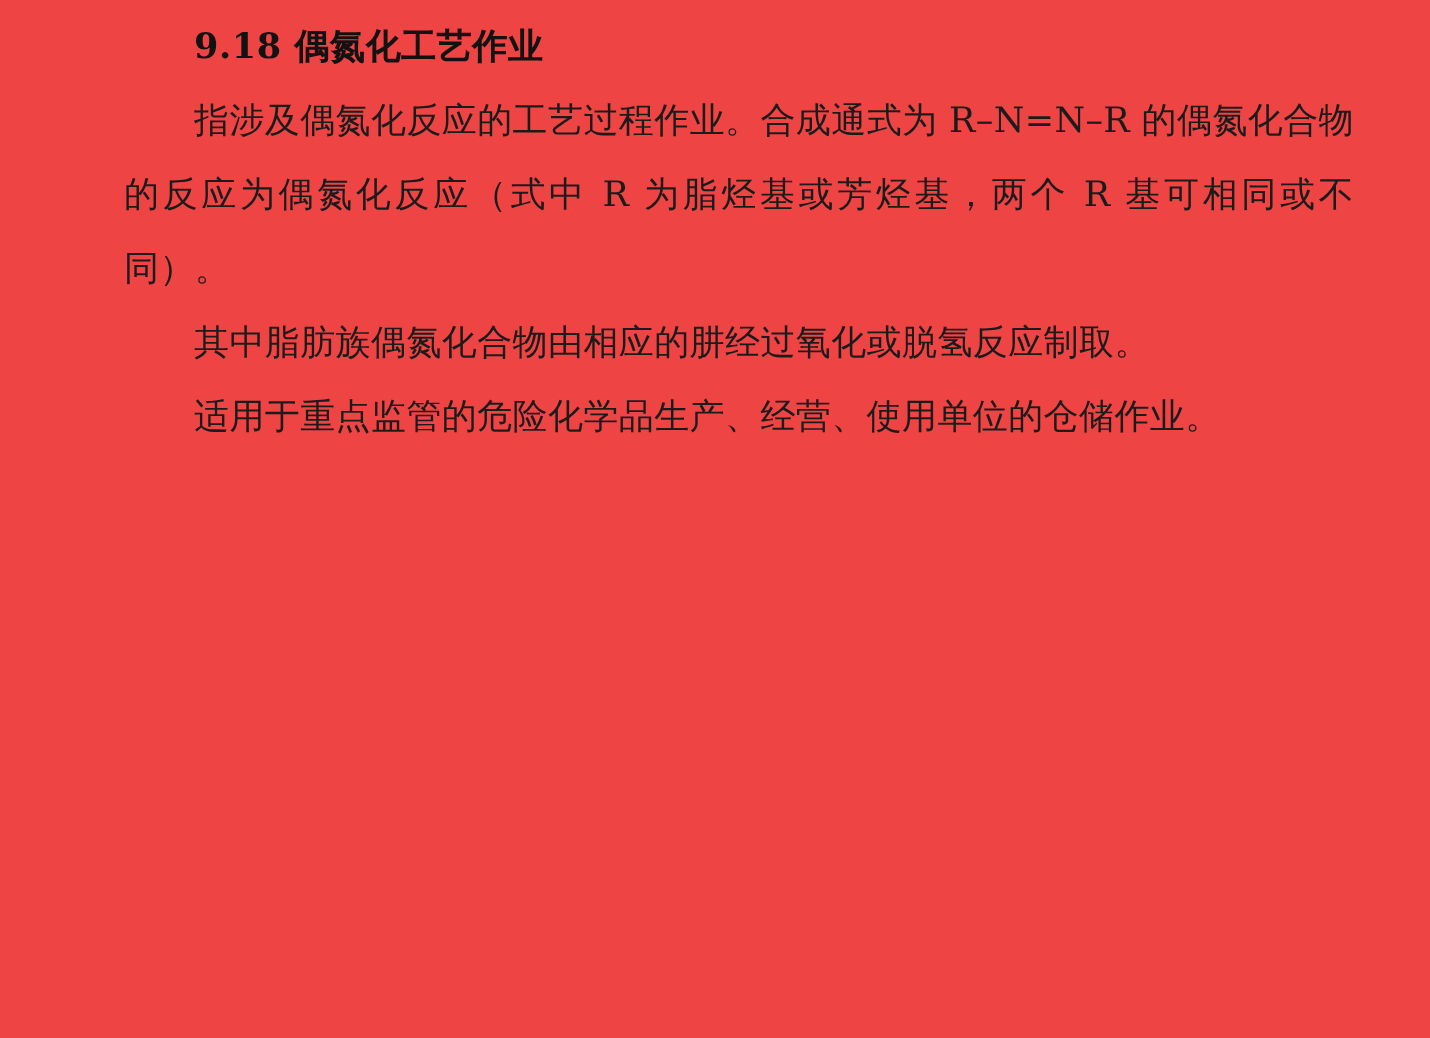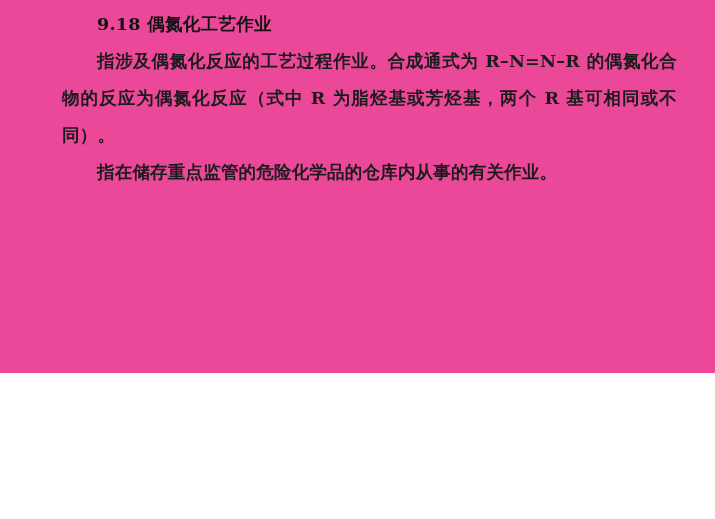--- a/index.html
+++ b/index.html
@@ -9,38 +9,38 @@
   body {
     width: 715px;
     height: 519px;
     background: #ffffff;
     font-family: "DejaVu Serif", "Liberation Serif", serif;
     overflow: hidden;
   }
   .page {
     position: relative;
     width: 715px;
-    height: 373px;
-    background: #ec4899;
+    height: 519px;
+    background: #ef4444;
     padding: 0;
     box-sizing: border-box;
   }
   .content {
     padding: 6px 38px 0 62px;
     box-sizing: border-box;
   }
   .para {
     font-size: 17.5px;
     line-height: 37px;
     color: #1b1b1b;
     text-align: justify;
     text-justify: inter-ideograph;
     margin: 0;
     letter-spacing: 0.2px;
-    font-weight: 700;
+    font-weight: 400;
   }
   .indent {
     text-indent: 2em;
   }
   .heading {
     text-indent: 2em;
     font-size: 17.5px;
     line-height: 37px;
     color: #121212;
     margin: 0;
@@ -70,21 +70,22 @@
   <div class="content">
 
     <p class="heading">9.18 偶氮化工艺作业</p>
 
     <p class="para indent">指涉及偶氮化反应的工艺过程作业。合成通式为 R–N=N–R 的偶氮化合物的反应为偶氮化反应（式中 R 为脂烃基或芳烃基，两个 R 基可相同或不同）。</p>
 
 
 
 
 
-    <p class="para indent">指在储存重点监管的危险化学品的仓库内从事的有关作业。</p>
+    <p class="para indent">其中脂肪族偶氮化合物由相应的肼经过氧化或脱氢反应制取。</p>
 
+    <p class="para indent">适用于重点监管的危险化学品生产、经营、使用单位的仓储作业。</p>
 
   </div>
 
   <div class="cut-line">
     <span>9.21 危险化学品</span>
   </div>
 </div>
 
 </body></html>

